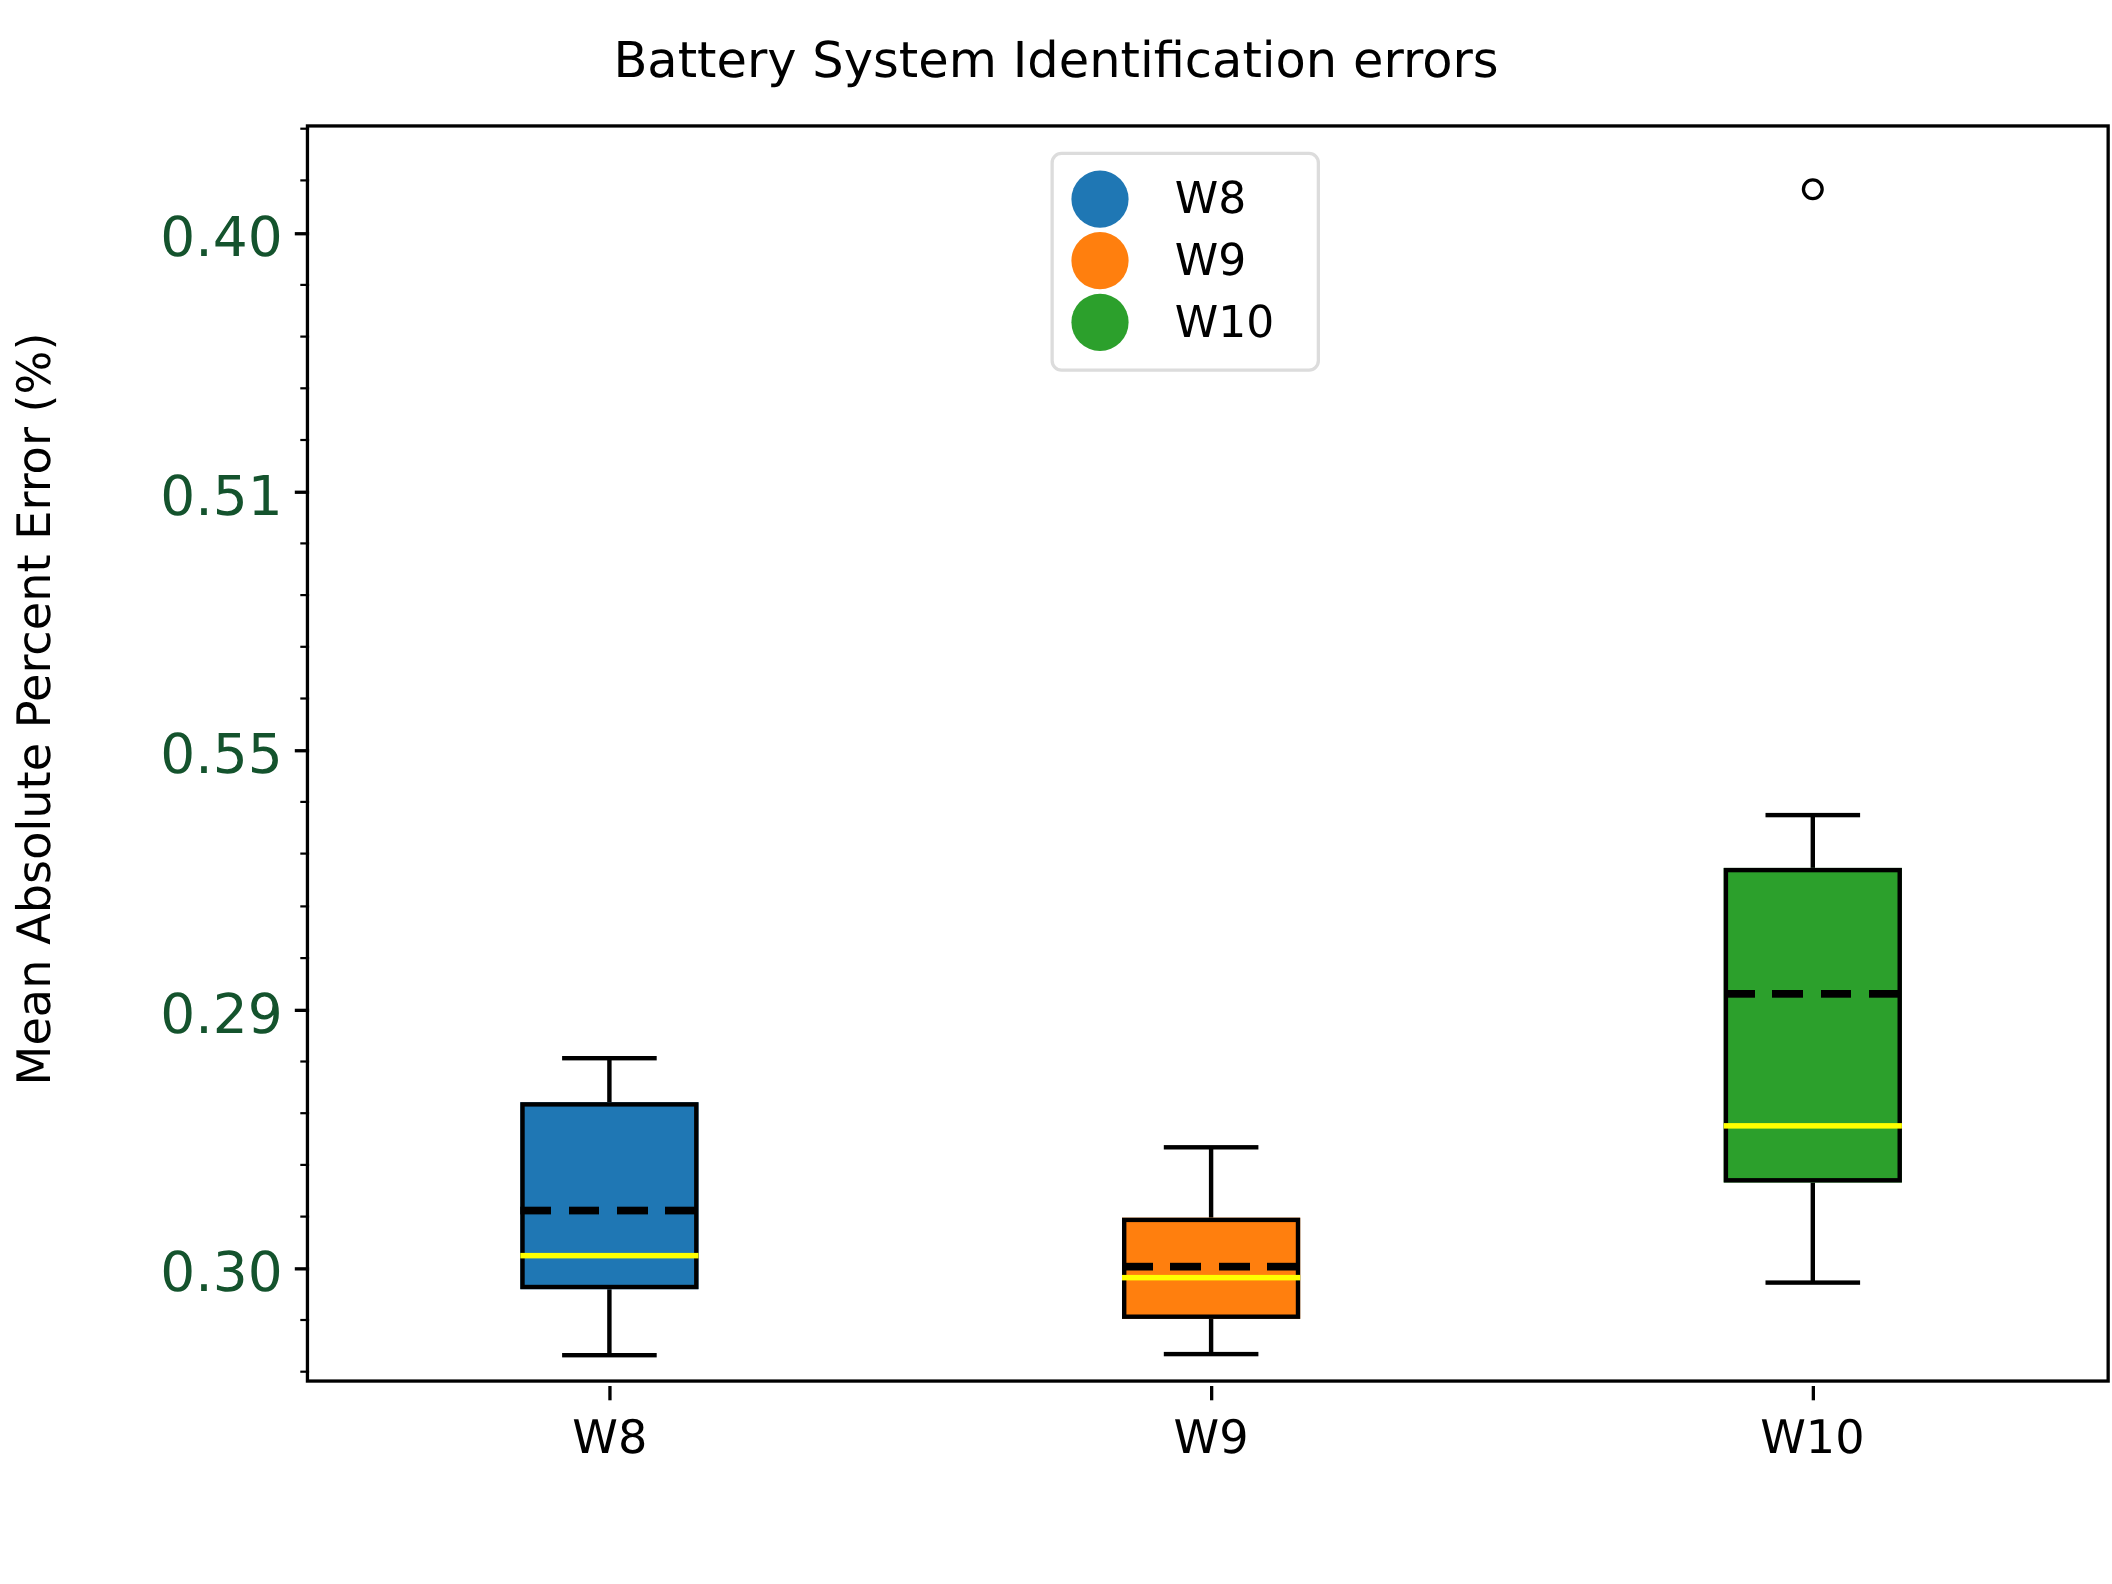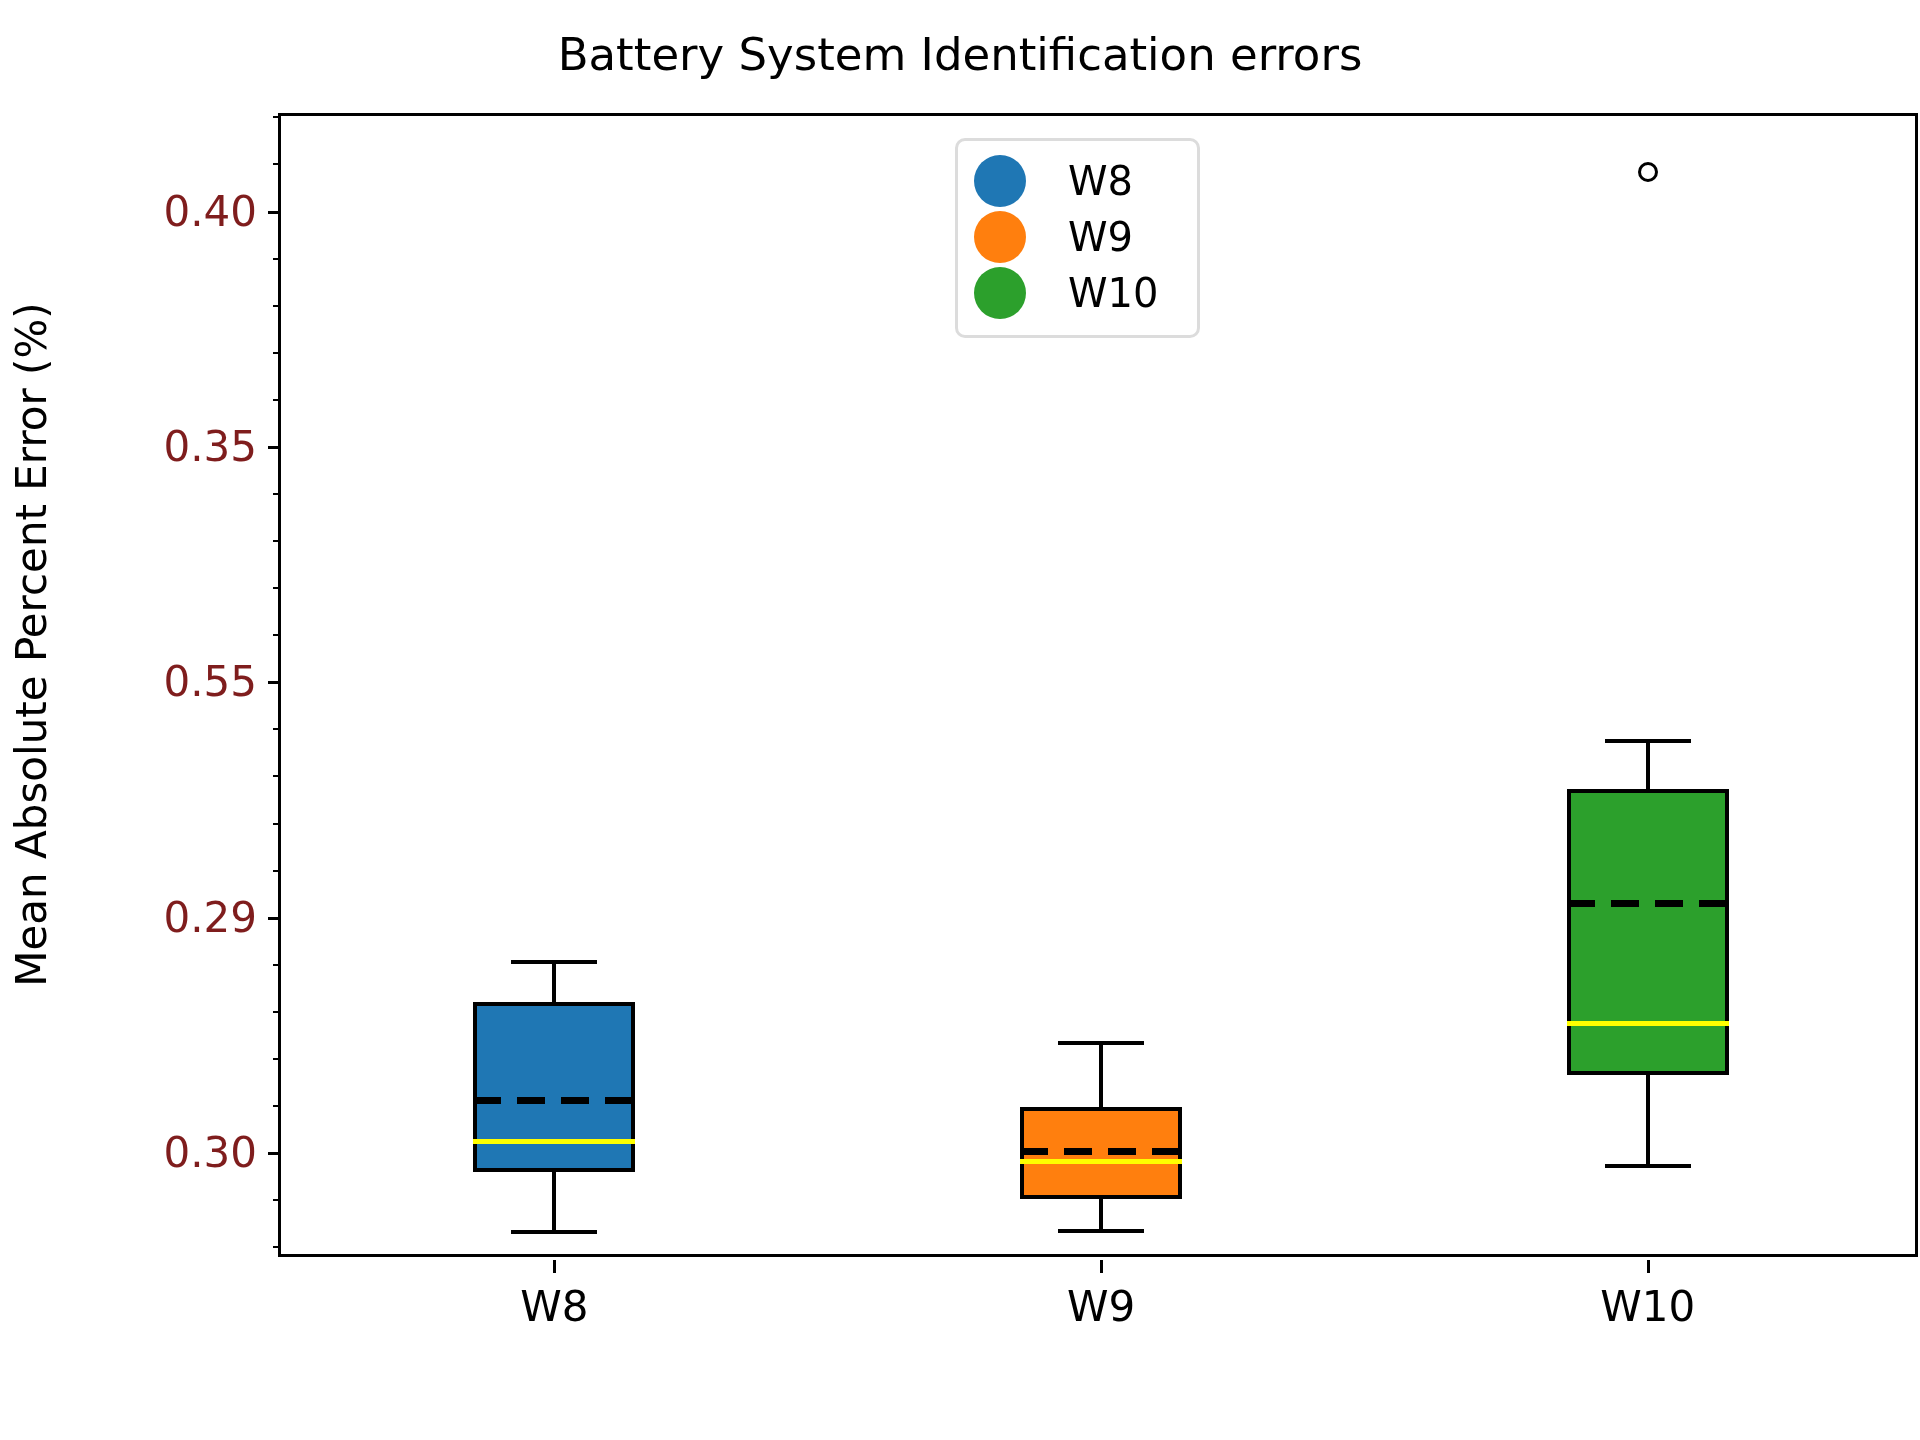--- a/index.html
+++ b/index.html
@@ -68,22 +68,22 @@
     left: -13px;
     top: -2px;
     width: 13px;
     height: 3px;
     background: #000000;
   }
   .ytick .ticklabel {
     position: absolute;
     right: 24px;
     top: -26px;
-    font-size: 42px;
-    color: #7f1d1d;
+    font-size: 50px;
+    color: #14532d;
     text-align: right;
     white-space: nowrap;
   }
   .ytick-minor .tickmark {
     left: -8px;
     width: 8px;
     height: 2px;
   }
   
   #x-axis-label {
@@ -238,21 +238,21 @@
       <div class="ytick" style="top: 802.683px;">
         <div class="tickmark"></div>
         <div class="ticklabel">0.29</div>
       </div>
       <div class="ytick" style="top: 567.292px;">
         <div class="tickmark"></div>
         <div class="ticklabel">0.55</div>
       </div>
       <div class="ytick" style="top: 331.901px;">
         <div class="tickmark"></div>
-        <div class="ticklabel">0.35</div>
+        <div class="ticklabel">0.51</div>
       </div>
       <div class="ytick" style="top: 96.5103px;">
         <div class="tickmark"></div>
         <div class="ticklabel">0.40</div>
       </div>
       <div class="ytick ytick-minor" style="top: 1132.23px;">
         <div class="tickmark"></div>
       </div>
       <div class="ytick ytick-minor" style="top: 1085.15px;">
         <div class="tickmark"></div>

